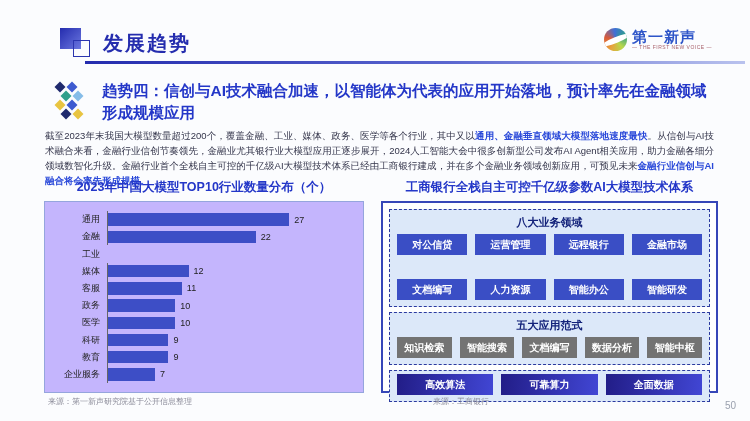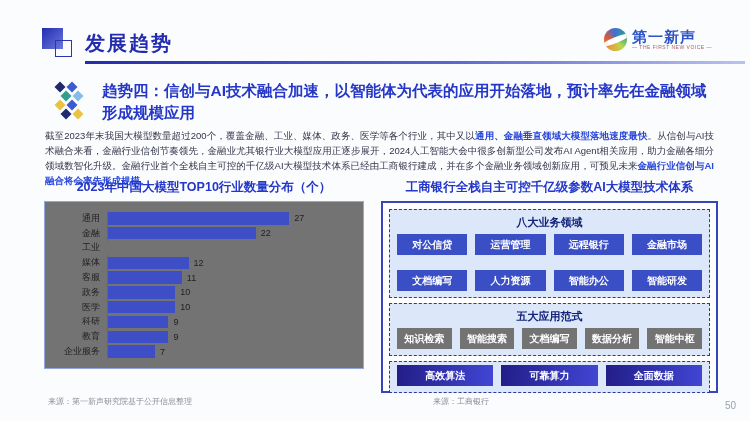--- a/index.html
+++ b/index.html
@@ -3,21 +3,21 @@
 <meta charset="utf-8">
 <style>
   * { margin:0; padding:0; box-sizing:border-box; }
   html,body { width:750px; height:421px; }
   body {
     position:relative; overflow:hidden;
     background:#fbfcfe;
     font-family:"Liberation Sans","DejaVu Sans",sans-serif;
   }
   
-  .header { position:absolute; top:28px; left:42px; right:38px; display:flex; align-items:flex-start; }
+  .header { position:absolute; top:28px; left:60px; right:38px; display:flex; align-items:flex-start; }
   .hdr-icon { position:relative; width:34px; height:34px; flex:0 0 34px; }
   .hdr-sq1 { position:absolute; top:0; left:0; width:21px; height:21px;
              background:linear-gradient(135deg,#242cae,#6b77e0); }
   .hdr-sq2 { position:absolute; top:12px; left:13px; width:17px; height:17px;
              border:1.5px solid #2b35af; background:transparent; }
   .hdr-title { margin-left:9px; margin-top:2px; font-size:20px; font-weight:bold;
                color:#242cae; letter-spacing:2px; }
   .hdr-line { position:absolute; top:61px; left:85px; right:5px; height:2.5px;
               background:linear-gradient(90deg,#242cae,#5a66cf 55%,#b9c2ee); }
   .logo { margin-left:auto; display:flex; align-items:center; gap:5px; }
@@ -35,33 +35,33 @@
   
   .body-text { position:absolute; top:128px; left:45px; right:36px;
                font-size:9.5px; line-height:1.58; color:#33344a; text-align:justify; }
   .body-text .hl { color:#2948d9; font-weight:bold; }
   
   .main { position:absolute; top:179px; left:44px; right:32px; display:flex; gap:17px; }
   .col-left { flex:0 0 320px; }
   .col-right { flex:1; }
   .col-title { text-align:center; color:#2437c8; font-weight:bold; font-size:12.5px; margin-bottom:5px; }
   
-  .chart-box { border:1px solid #95a5dd; background:#737373; height:168px;
+  .chart-box { border:1px solid #95a5dd; background:#c4b5fd; height:192px;
                padding:9px 10px 9px 6px; display:flex; flex-direction:column; }
   .bar-row { display:flex; align-items:center; flex:1; }
   .bar-label { width:56px; font-size:9px; color:#222; text-align:right; padding-right:7px; }
   .bar-track { flex:1; display:flex; align-items:center; border-left:1px solid #666; align-self:stretch; }
   .bar { height:12.5px; background:#3d4ec6; }
   .bar-val { font-size:9px; color:#222; margin-left:5px; }
   
   .fw-box { border:2px solid #3646b8; background:#fff; height:192px;
             padding:6px; display:flex; flex-direction:column; gap:5px;font-family:Liberation Serif, serif; }
   .fw-section { background:#dce8f9; border:1px dashed #2b3a9f; padding:3px 7px 6px; }
   .fw-heading { text-align:center; color:#13227a; font-weight:bold; font-size:11px; padding:2px 0 4px; }
-  .fw-grid { display:grid; gap:15px 8px; }
+  .fw-grid { display:grid; gap:24px 8px; }
   .fw-btn { display:flex; align-items:center; justify-content:center;
             color:#fff; font-weight:bold; font-size:10px; height:21px; }
   .style-blue { background:#3a4ec5; }
   .style-navy { background:#737373; }
   .style-gradient { background:linear-gradient(95deg,#221d87,#4146d4); }
   
   .src { position:absolute; bottom:14px; font-size:8px; color:#8a8a98; }
   .src-left { left:48px; }
   .src-right { left:433px; }
   .page-num { position:absolute; right:14px; bottom:10px; font-size:10px; color:#9aa0ae; }

